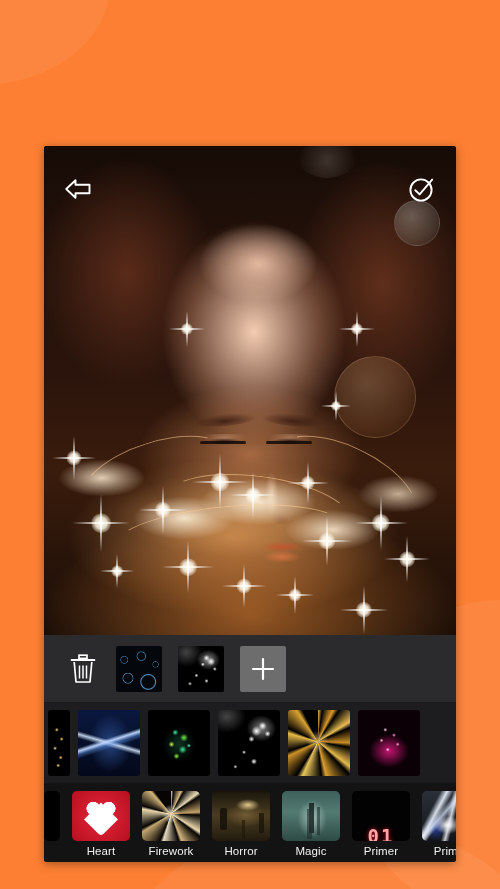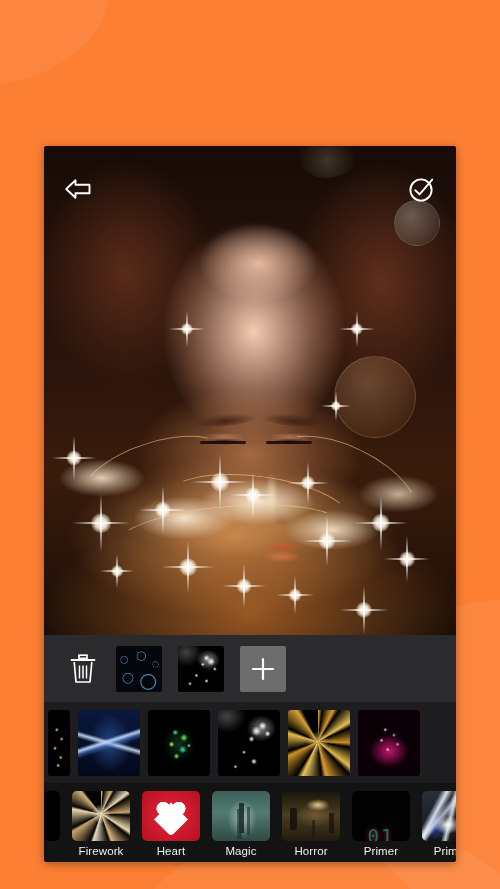--- a/index.html
+++ b/index.html
@@ -393,22 +393,22 @@
     width: 5px; height: 30px;
     background: rgba(24,36,34,0.85);
     box-shadow: -2px 6px 0 0 rgba(30,44,42,0.6), 7px 3px 0 -1px rgba(28,42,40,0.55);
   }
   .cat-numbers {
     background: #020202;
     display: flex; align-items: center; justify-content: center;
   }
   .cat-numbers .led {
     font-family: "DejaVu Sans Mono", monospace;
-    font-size: 19px; font-weight: normal;
-    color: #0f766e;
+    font-size: 19px; font-weight: bold;
+    color: #fca5a5;
     letter-spacing: 2px;
     text-shadow: 0 0 5px rgba(232,16,42,0.85);
     margin-top: 40px;
   }
   .cat-primer {
     background:
       linear-gradient(118deg, rgba(0,0,0,0) 22%, rgba(235,242,255,0.9) 30%, rgba(0,0,0,0) 38%),
       linear-gradient(132deg, rgba(0,0,0,0) 34%, rgba(220,232,255,0.75) 41%, rgba(0,0,0,0) 48%),
       linear-gradient(104deg, rgba(0,0,0,0) 44%, rgba(245,250,255,0.8) 50%, rgba(0,0,0,0) 56%),
       radial-gradient(ellipse 18px 12px at 44% 68%, rgba(255,255,255,0.95), rgba(170,200,255,0) 76%),
@@ -558,42 +558,42 @@
   </div>
 
   <div class="categories-strip">
     <div class="cat-caret"></div>
 
     <div class="category partial">
       <div class="cat-thumb fx-gold"></div>
     </div>
 
     <div class="category">
+      <div class="cat-thumb cat-heart">
+        <span class="heart-shape"></span>
+      </div>
+      <div class="cat-label">Heart</div>
+    </div>
+
+    <div class="category">
       <div class="cat-thumb cat-firework"></div>
       <div class="cat-label">Firework</div>
     </div>
 
     <div class="category">
-      <div class="cat-thumb cat-heart">
-        <span class="heart-shape"></span>
-      </div>
-      <div class="cat-label">Heart</div>
+      <div class="cat-thumb cat-horror"></div>
+      <div class="cat-label">Horror</div>
     </div>
 
     <div class="category">
       <div class="cat-thumb cat-magic"></div>
       <div class="cat-label">Magic</div>
     </div>
 
     <div class="category">
-      <div class="cat-thumb cat-horror"></div>
-      <div class="cat-label">Horror</div>
-    </div>
-
-    <div class="category">
       <div class="cat-thumb cat-numbers">
         <span class="led">01</span>
       </div>
       <div class="cat-label">Primer</div>
     </div>
 
     <div class="category">
       <div class="cat-thumb cat-primer"></div>
       <div class="cat-label">Primer</div>
     </div>

